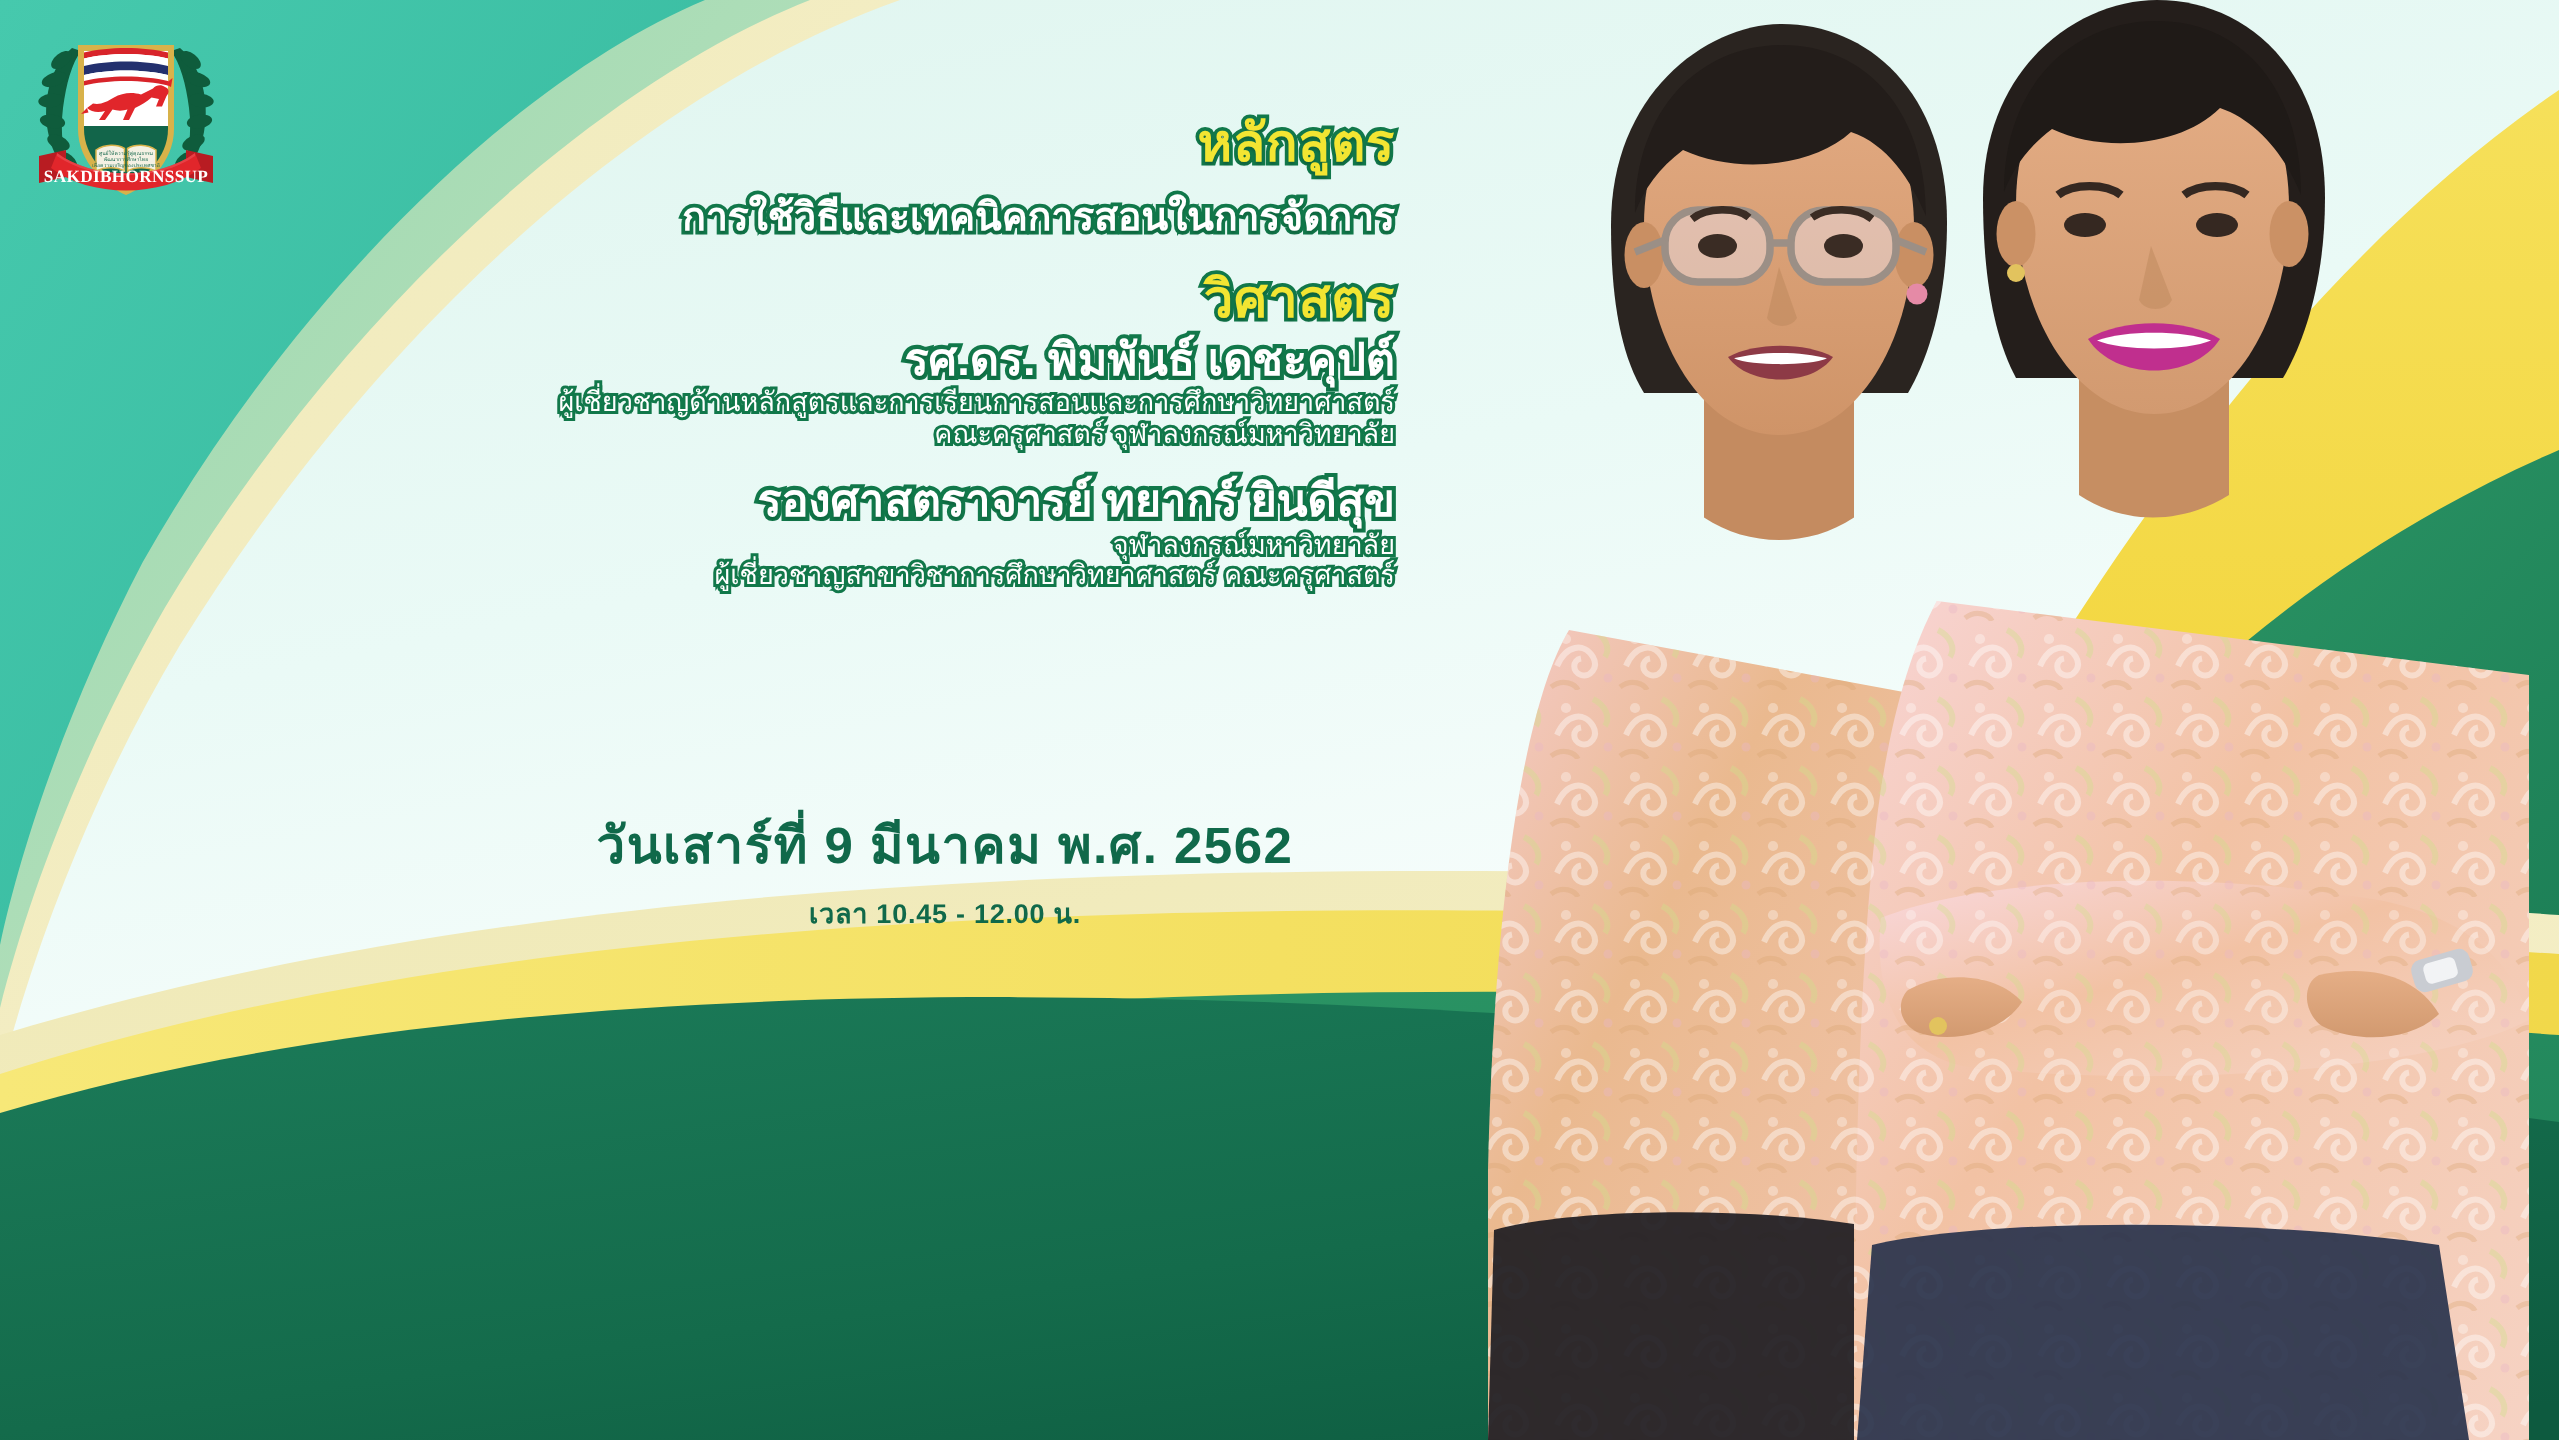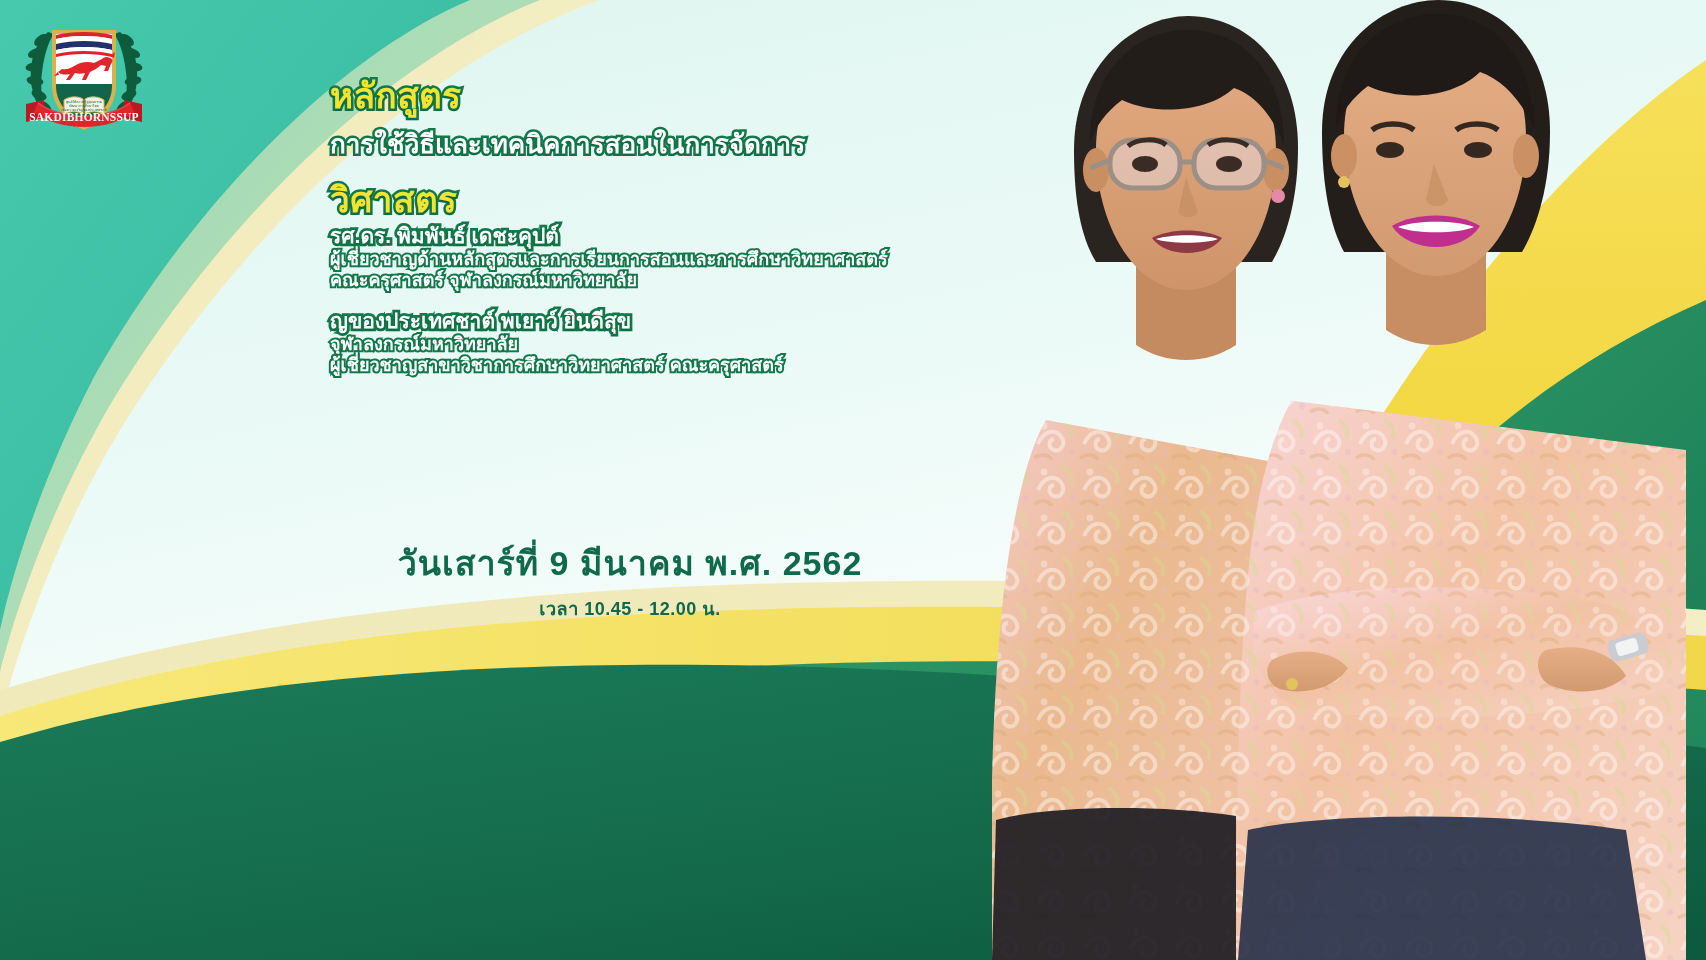--- a/index.html
+++ b/index.html
@@ -17,49 +17,50 @@
 
   
   .logo{
     position:absolute;left:14px;top:8px;width:140px;height:132px;
   }
 
   
   .content{
     position:absolute;left:330px;top:78px;width:600px;
     line-height:1.05;
+    text-align:right;
   }
   .hl{
     color:#f2e532;
     font-size:35px;font-weight:bold;letter-spacing:.5px;
     -webkit-text-stroke:5px #11784a;
     paint-order:stroke fill;
     margin:0 0 6px 0;
     text-shadow:0 2px 2px rgba(0,0,0,.18);
   }
   .hl2{margin-top:24px;}
   .course-line{
     color:#ffffff;
     font-size:26px;font-weight:bold;
     -webkit-text-stroke:5px #11784a;
     paint-order:stroke fill;
     margin:16px 0 5px 0;
     text-shadow:0 2px 2px rgba(0,0,0,.15);
   }
   .speaker-name{
     color:#ffffff;
-    font-size:21px;font-weight:bold;
+    font-size:30px;font-weight:bold;
     -webkit-text-stroke:5.5px #11784a;
     paint-order:stroke fill;
     margin:4px 0 3px 0;
     text-shadow:0 2px 2px rgba(0,0,0,.15);
   }
   .speaker-cred{
     color:#ffffff;
-    font-size:18px;font-weight:bold;
+    font-size:18px;font-weight:normal;
     -webkit-text-stroke:4px #11784a;
     paint-order:stroke fill;
     margin:0 0 2px 0;
     white-space:nowrap;
   }
   .gap{height:14px;}
 
   .datetime{
     position:absolute;left:330px;top:536px;width:600px;text-align:center;
   }
@@ -224,21 +225,21 @@
 
     <div>
       <div class="speaker-name">รศ.ดร. พิมพันธ์ เดชะคุปต์</div>
       <div class="speaker-cred">ผู้เชี่ยวชาญด้านหลักสูตรและการเรียนการสอนและการศึกษาวิทยาศาสตร์</div>
       <div class="speaker-cred">คณะครุศาสตร์ จุฬาลงกรณ์มหาวิทยาลัย</div>
     </div>
 
     <div class="gap"></div>
 
     <div>
-      <div class="speaker-name">ญของประเทศชาต์ พเยาว์ ยินดีสุข</div>
+      <div class="speaker-name">รองศาสตราจารย์ ทยากร์ ยินดีสุข</div>
       <div class="speaker-cred">จุฬาลงกรณ์มหาวิทยาลัย</div>
       <div class="speaker-cred">ผู้เชี่ยวชาญสาขาวิชาการศึกษาวิทยาศาสตร์ คณะครุศาสตร์</div>
     </div>
   </div>
 
   <div class="datetime">
     <div class="date-line">วันเสาร์ที่ 9 มีนาคม พ.ศ. 2562</div>
     <div class="time-line">เวลา 10.45 - 12.00 น.</div>
   </div>
 

